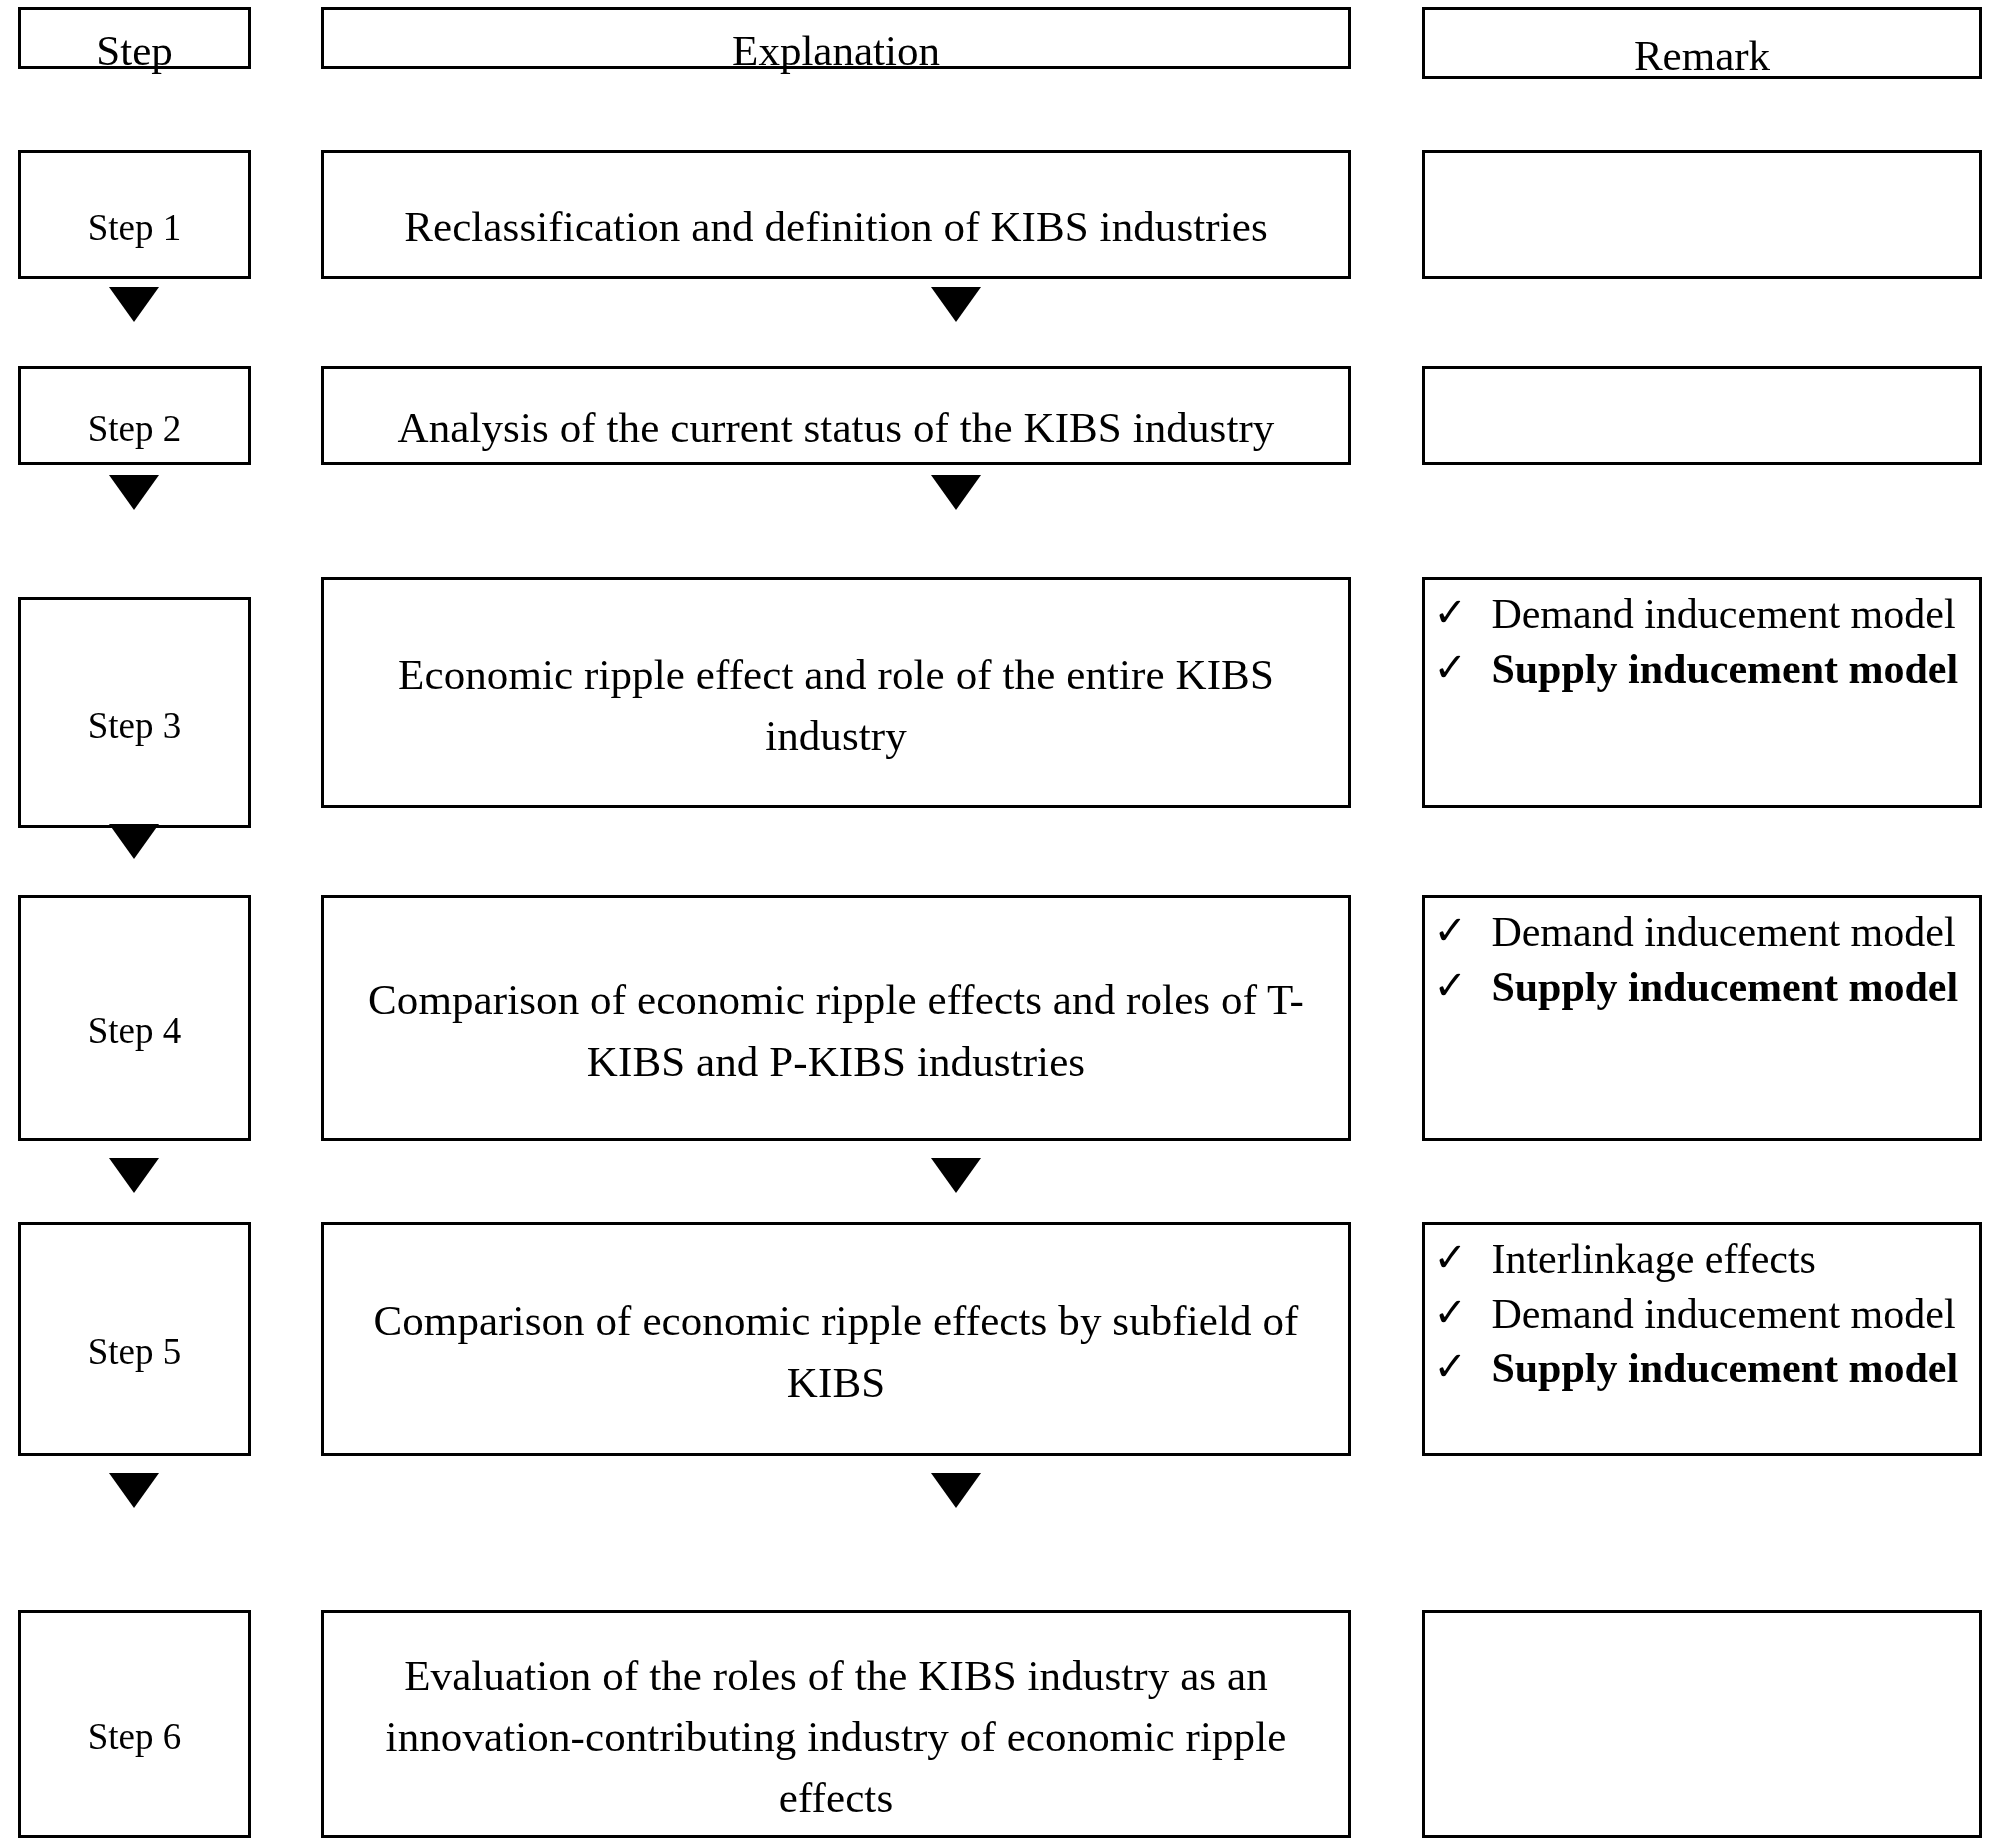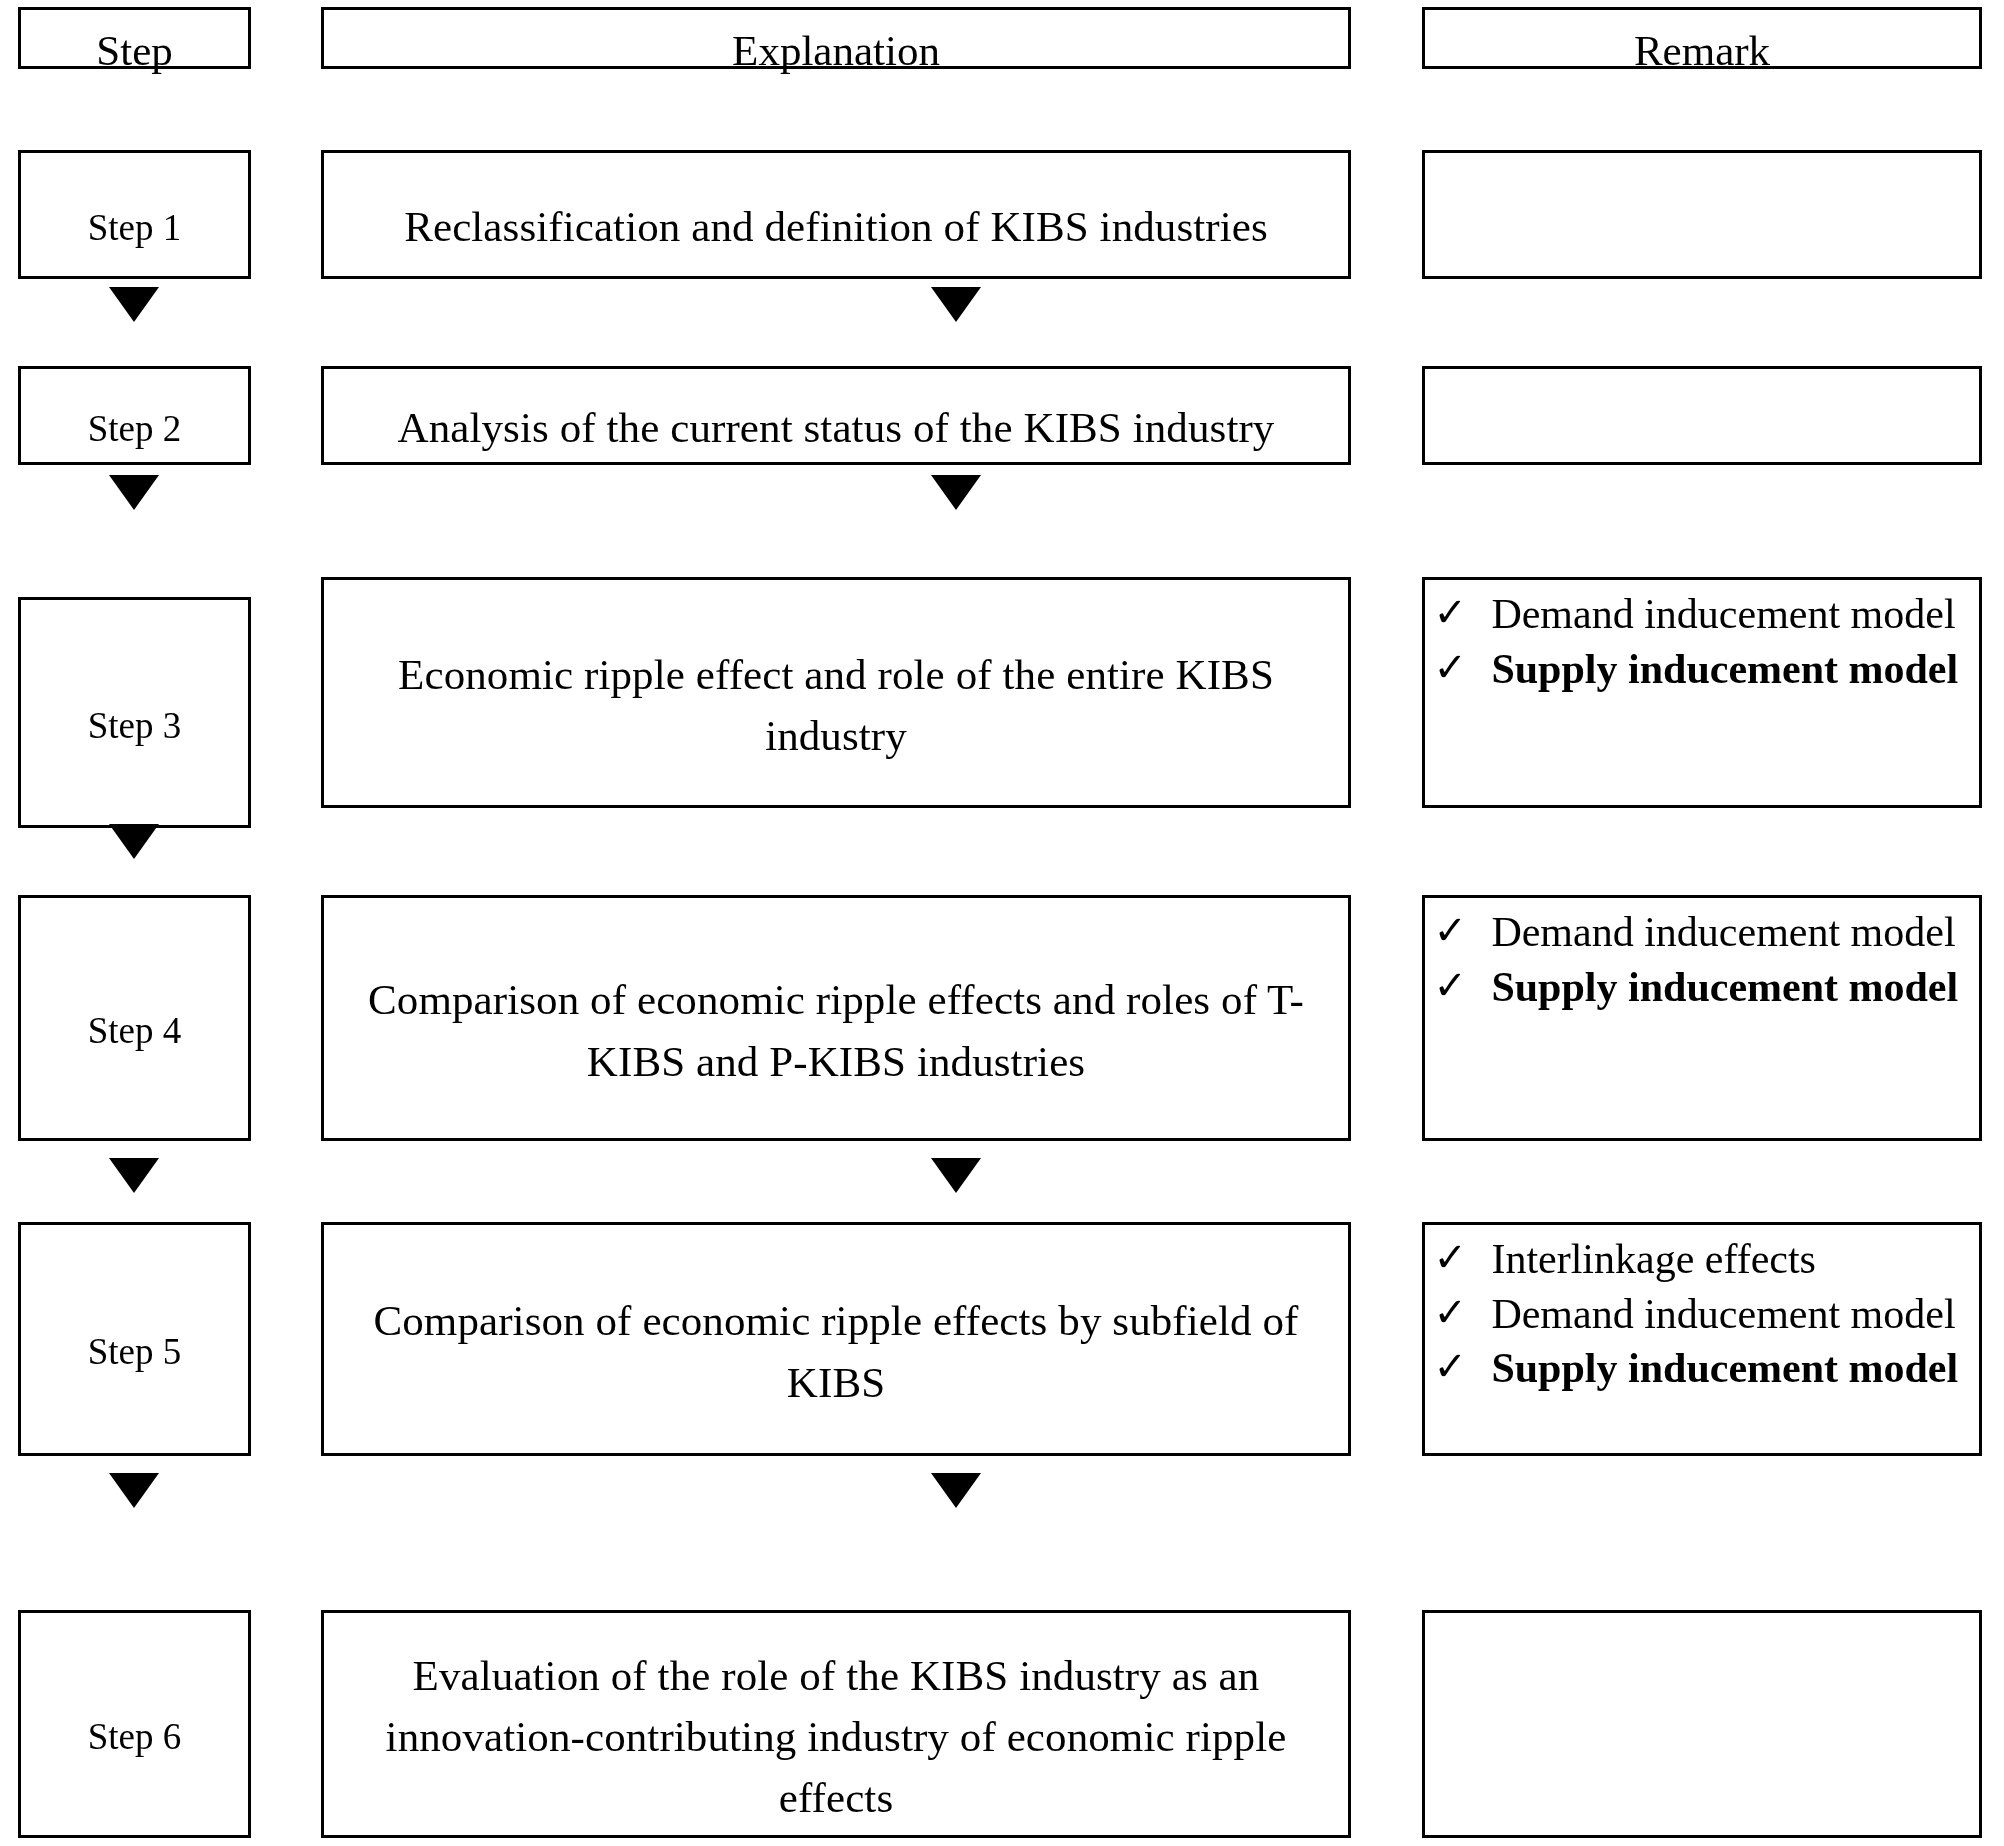--- a/index.html
+++ b/index.html
@@ -120,21 +120,21 @@
       <div class="header-label">Step</div>
     </div>
   </div>
 
   <div class="box" style="left:321px; top:7.2px; width:1030px; height:62px;">
     <div class="box-inner">
       <div class="header-label">Explanation</div>
     </div>
   </div>
 
-  <div class="box" style="left:1422px; top:7.2px; width:560px; height:62px;">
+  <div class="box" style="left:1422px; top:7.2px; width:560px; height:72px;">
     <div class="box-inner">
       <div class="header-label">Remark</div>
     </div>
   </div>
 
   <div class="box" style="left:18px; top:150px; width:233px; height:129px;">
     <div class="box-inner">
       <div class="step-label">Step 1</div>
     </div>
   </div>
@@ -244,19 +244,19 @@
   <div class="arrow" style="left:109px; top:1473px;"></div>
   <div class="arrow" style="left:931px; top:1473px;"></div>
 
   <div class="box" style="left:18px; top:1610px; width:233px; height:228px;">
     <div class="box-inner">
       <div class="step-label">Step 6</div>
     </div>
   </div>
   <div class="box" style="left:321px; top:1610px; width:1030px; height:228px;">
     <div class="box-inner">
-      <div class="center-text">Evaluation of the role of the KIBS industry as an innovation-contributing industry of economic ripple effects</div>
+      <div class="center-text">Evaluation of the roles of the KIBS industry as an innovation-contributing industry of economic ripple effects</div>
     </div>
   </div>
   <div class="box" style="left:1422px; top:1610px; width:560px; height:228px;"></div>
 
 </div>
 
 
 </body></html>

